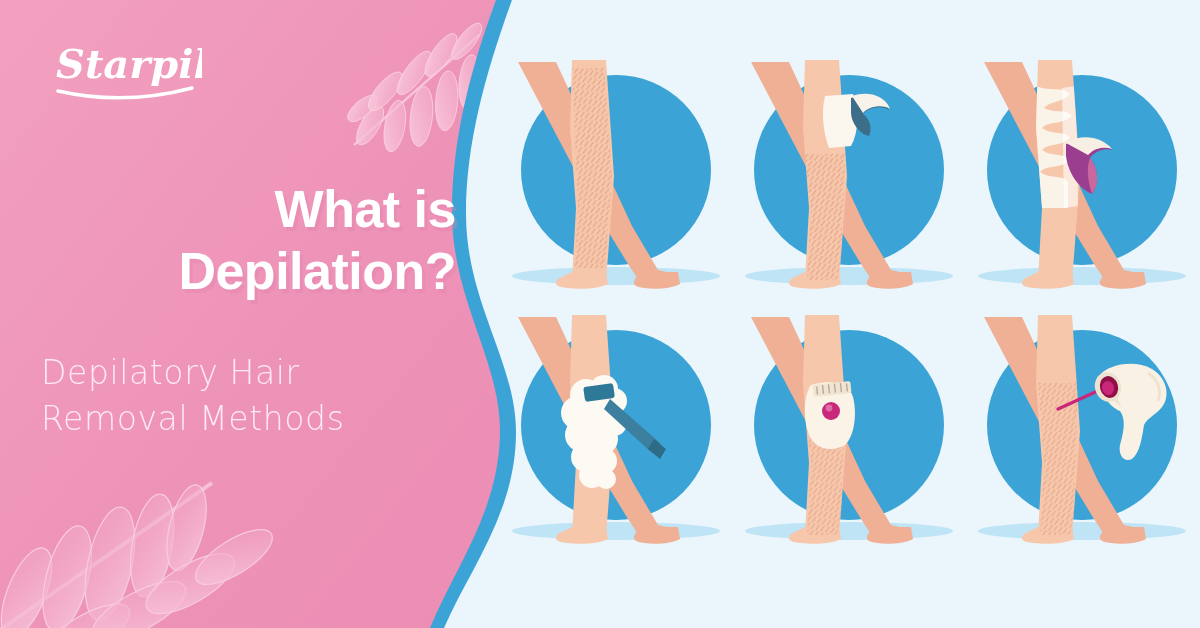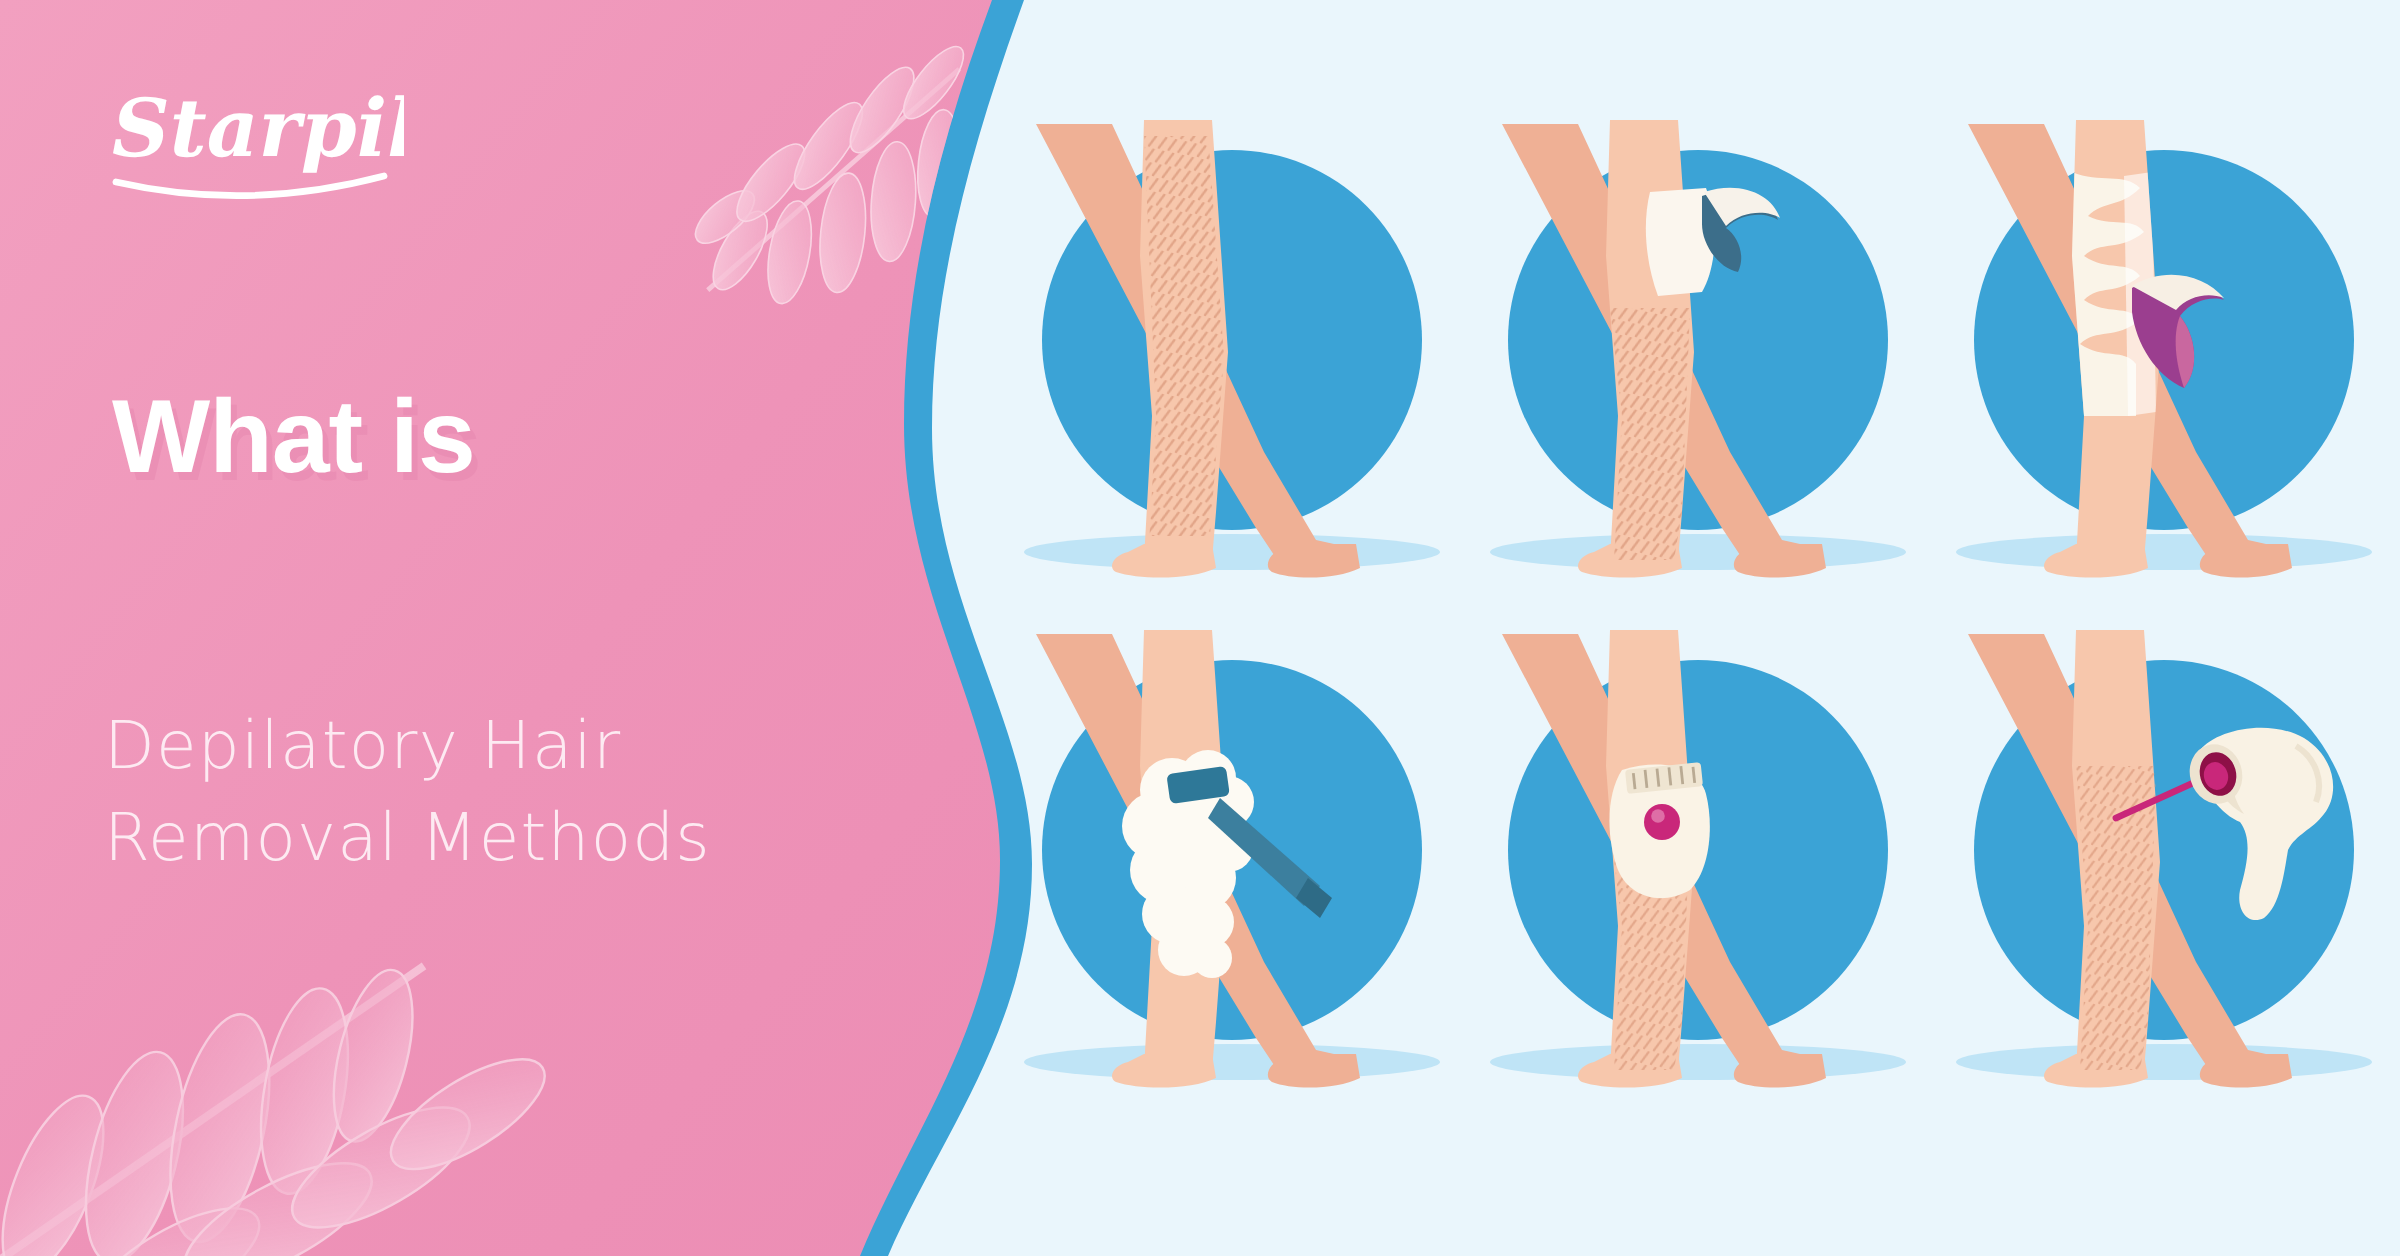--- a/index.html
+++ b/index.html
@@ -26,36 +26,37 @@
   }
   .logo {
     position:absolute;
     left:52px; top:36px;
     width:150px; height:66px;
   }
   .logo svg { width:100%; height:100%; display:block; }
 
   .headline {
     position:absolute;
-    left:56px; top:188px;
+    left:56px; top:178px;
     width:400px;
+    text-align:right;
   }
   .headline .line {
     display:block;
     color:#FFFFFF;
     font-family:"Liberation Sans", sans-serif;
     font-weight:bold;
     font-size:52px;
     line-height:62px;
     letter-spacing:-0.5px;
     text-shadow: 3px 4px 0 rgba(226,130,170,0.38);
   }
   .subhead {
     position:absolute;
-    left:52px; top:350px;
+    left:41px; top:350px;
     width:410px;
   }
   .subhead .line {
     display:block;
     color:#FDEAF2;
     font-family:"DejaVu Sans", sans-serif;
     font-weight:300;
     font-size:33px;
     line-height:46px;
     letter-spacing:0.6px;
@@ -145,20 +146,21 @@
 
     <div class="logo">
       <svg viewBox="0 0 150 66">
         <text x="4" y="42" font-family="DejaVu Serif, serif" font-size="40" font-style="italic" font-weight="bold" fill="#FFFFFF">Starpil</text>
         <path d="M6,55 Q72,70 140,52" stroke="#FFFFFF" stroke-width="3.4" fill="none" stroke-linecap="round"></path>
       </svg>
     </div>
 
     <div class="headline">
       <span class="line">What is</span>
+      <span class="line">Depilation?</span>
     </div>
 
     <div class="subhead">
       <span class="line">Depilatory Hair</span>
       <span class="line">Removal Methods</span>
     </div>
   </div>
 
   <div class="illus-grid">
 

